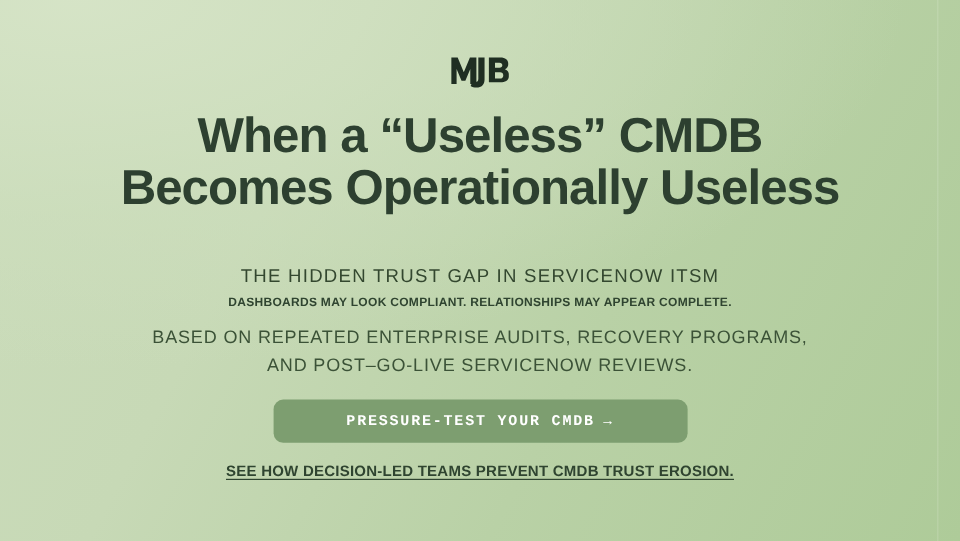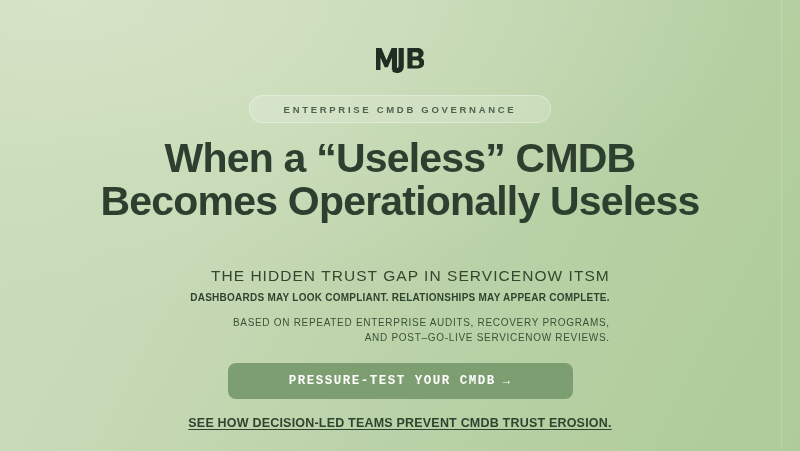--- a/index.html
+++ b/index.html
@@ -83,42 +83,42 @@
     letter-spacing: -0.8px;
   }
   .headline .hl-line {
     display: block;
     white-space: nowrap;
   }
 
   
   .subs {
     margin-top: 14px;
-    text-align: right;
+    text-align: center;
     color: #33472f;
   }
   .sub-1 {
     font-size: 15.5px;
     font-weight: normal;
     letter-spacing: 1.05px;
     line-height: 1.45;
     white-space: nowrap;
   }
   .sub-2 {
     margin-top: 4px;
     font-size: 10px;
     font-weight: bold;
     letter-spacing: 0.25px;
     line-height: 1.45;
     white-space: nowrap;
     color: #2f4430;
   }
   .sub-3 {
     margin-top: 9px;
-    font-size: 10px;
+    font-size: 15px;
     font-weight: normal;
     letter-spacing: 0.7px;
     line-height: 1.55;
     color: #3b5237;
   }
   .sub-3 span {
     display: block;
     white-space: nowrap;
   }
 
@@ -174,23 +174,20 @@
 
         <path d="M22.6 2 h5.2 v18.2 c0 4.2 -2.6 6.8 -6.7 6.8 c-2 0 -3.6 -0.5 -4.9 -1.4 l1.7 -4.1 c0.8 0.5 1.6 0.8 2.4 0.8 c1.5 0 2.3 -0.9 2.3 -2.7 Z"></path>
 
         <path d="M31.4 2 h9.5 c4.2 0 6.7 2 6.7 5.3 c0 2.1 -1.1 3.7 -2.9 4.5 c2.3 0.7 3.6 2.5 3.6 5 c0 3.6 -2.7 5.7 -7.3 5.7 h-9.6 Z
                  M36.5 6.2 v4.2 h3.7 c1.5 0 2.4 -0.8 2.4 -2.1 c0 -1.3 -0.9 -2.1 -2.4 -2.1 Z
                  M36.5 14.3 v5.2 h4.2 c1.7 0 2.7 -0.9 2.7 -2.6 c0 -1.7 -1 -2.6 -2.7 -2.6 Z"></path>
       </g>
     </svg>
   </div>
 
-  <div class="badge">
-    <span class="badge-text">ENTERPRISE CMDB GOVERNANCE</span>
-  </div>
 
   <h1 class="headline">
     <span class="hl-line">When a “Useless” CMDB</span>
     <span class="hl-line">Becomes Operationally Useless</span>
   </h1>
 
   <div class="subs">
     <div class="sub-1">THE HIDDEN TRUST GAP IN SERVICENOW ITSM</div>
     <div class="sub-2">DASHBOARDS MAY LOOK COMPLIANT. RELATIONSHIPS MAY APPEAR COMPLETE.</div>
     <div class="sub-3">

